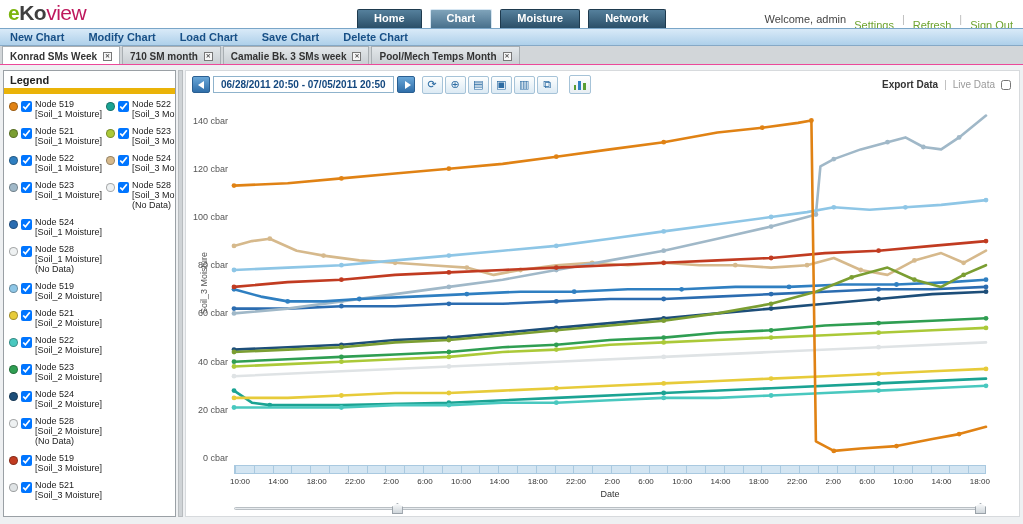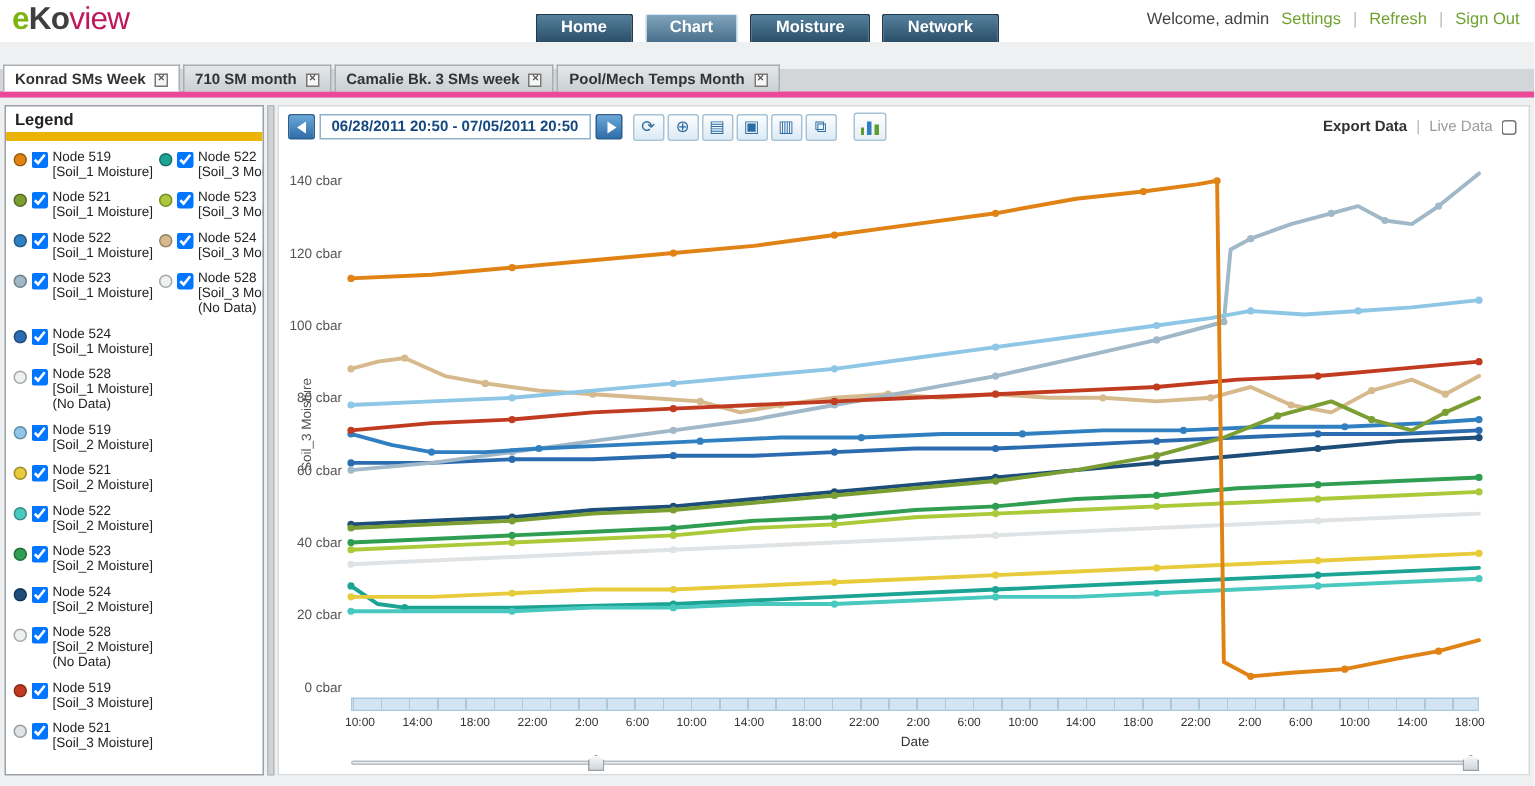--- a/index.html
+++ b/index.html
@@ -7,39 +7,39 @@
   body { font-family: "Liberation Sans", sans-serif; }
   #app { position:relative; width:1023px; height:524px; background:#eef0f2; overflow:hidden; }
 
   
   #header { position:absolute; left:0; top:0; width:1023px; height:28px; background:#ffffff; }
   #logo { position:absolute; left:8px; top:1px; font-size:21px; letter-spacing:-0.5px; cursor:default; }
   #logo .lg-e { color:#7cb50e; font-weight:bold; }
   #logo .lg-ko { color:#3f3f3f; font-weight:bold; }
   #logo .lg-view { color:#be185d; font-weight:normal; }
   #user-area { position:absolute; right:10px; top:7px; font-size:11px; color:#444; display:flex; align-items:center; gap:8px; }
-  #user-area .ulink { color:#6da32e; text-decoration:none; cursor:pointer; }
+  #user-area .ulink { color:#6da32e; text-decoration:none; cursor:pointer;margin-top:12px; }
   #user-area .sep { color:#bbbbbb; }
 
   
   #nav-tabs { position:absolute; left:357px; top:9px; display:flex; gap:8px; z-index:5; }
   .nav-tab { height:19px; padding:2px 16px 0; font-size:11px; font-weight:bold; color:#fff; text-align:center;
              background:linear-gradient(#55809c,#2b4f68); border:1px solid #1e3a4e; border-bottom:none;
              border-radius:2px 2px 0 0; cursor:pointer; }
   .nav-tab.active { background:linear-gradient(#7fa3ba,#48708c); border:1px solid #d6e6f2; border-bottom:none; }
 
   
   #actions-bar { position:absolute; left:0; top:28px; width:1023px; height:18px;
                  background:linear-gradient(#d9eaf8,#aed0ea); border-top:1px solid #7aa6c8; border-bottom:1px solid #86a9c6;
                  display:flex; gap:24px; padding-left:10px; align-items:center; }
   .act-link { font-size:11px; font-weight:bold; color:#174f86; cursor:pointer; }
 
   
   #doc-tabs { position:absolute; left:0; top:46px; width:1023px; height:19px; background:#d2d6d9;
-              border-bottom:4px solid #ec4899; display:flex; align-items:flex-end; gap:2px; padding-left:2px; }
+              border-bottom:1px solid #ec4899; display:flex; align-items:flex-end; gap:2px; padding-left:2px; }
   .doc-tab { height:18px; padding:2px 7px 0; display:flex; align-items:center; gap:6px;
              font-size:10px; font-weight:bold; color:#333; background:linear-gradient(#e3e7ea,#c9cfd3);
              border:1px solid #a8aeb2; border-bottom:none; cursor:pointer; }
   .doc-tab.active { background:#ffffff; }
   .close-box { width:9px; height:9px; border:1px solid #777; background:#f7f7f7; font-size:6px; line-height:7px;
                text-align:center; color:#555; cursor:pointer; }
   .close-box::before { content:"\2715"; }
 
   
   #legend-panel { position:absolute; left:3px; top:70px; width:173px; height:447px; background:#fff;
@@ -129,20 +129,27 @@
     </div>
   </div>
 
   <div id="nav-tabs">
     <div class="nav-tab">Home</div>
     <div class="nav-tab active">Chart</div>
     <div class="nav-tab">Moisture</div>
     <div class="nav-tab">Network</div>
   </div>
 
+  <div id="actions-bar">
+    <span class="act-link">New Chart</span>
+    <span class="act-link">Modify Chart</span>
+    <span class="act-link">Load Chart</span>
+    <span class="act-link">Save Chart</span>
+    <span class="act-link">Delete Chart</span>
+  </div>
 
   <div id="doc-tabs">
     <div class="doc-tab active">
       <span>Konrad SMs Week</span>
       <span class="close-box"></span>
     </div>
     <div class="doc-tab">
       <span>710 SM month</span>
       <span class="close-box"></span>
     </div>

